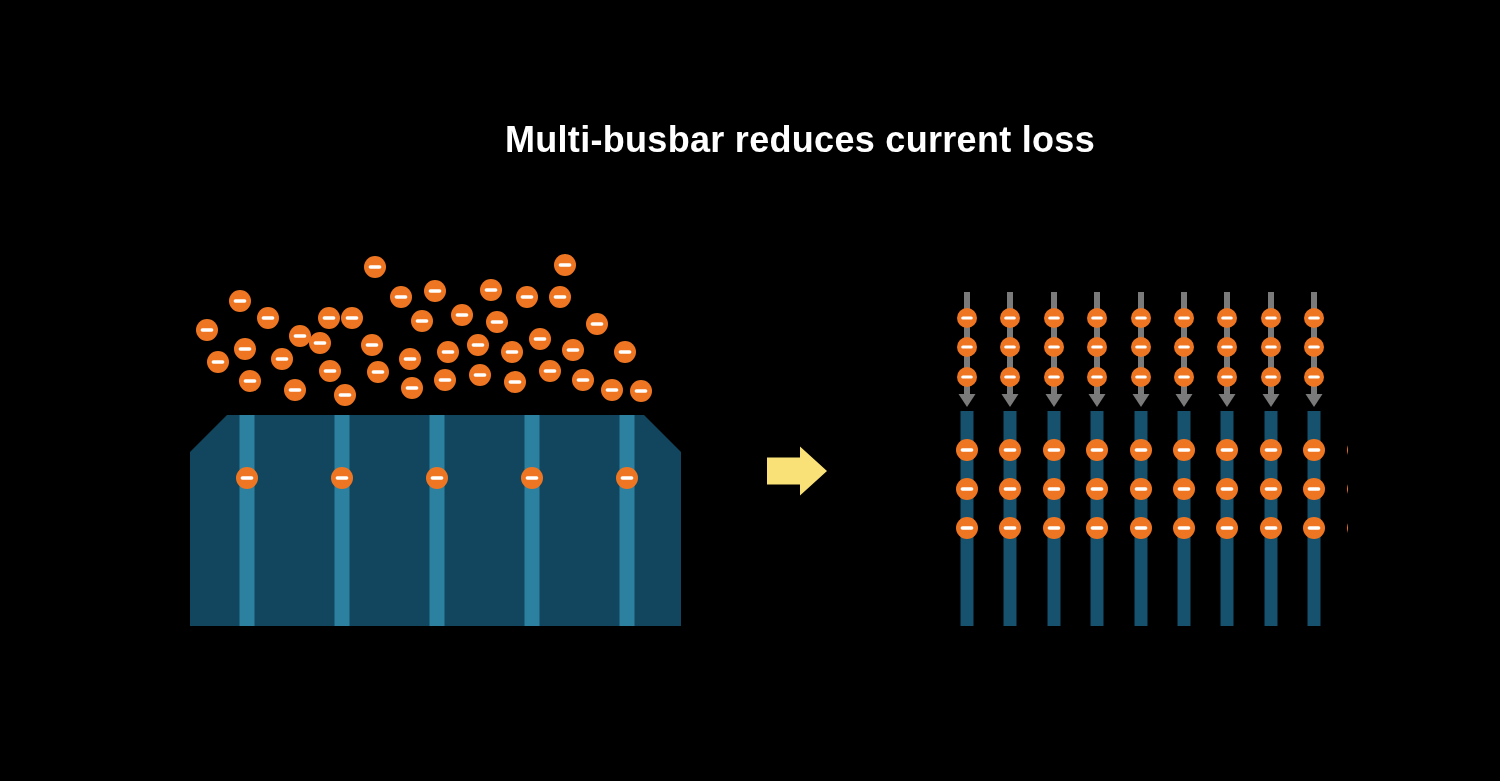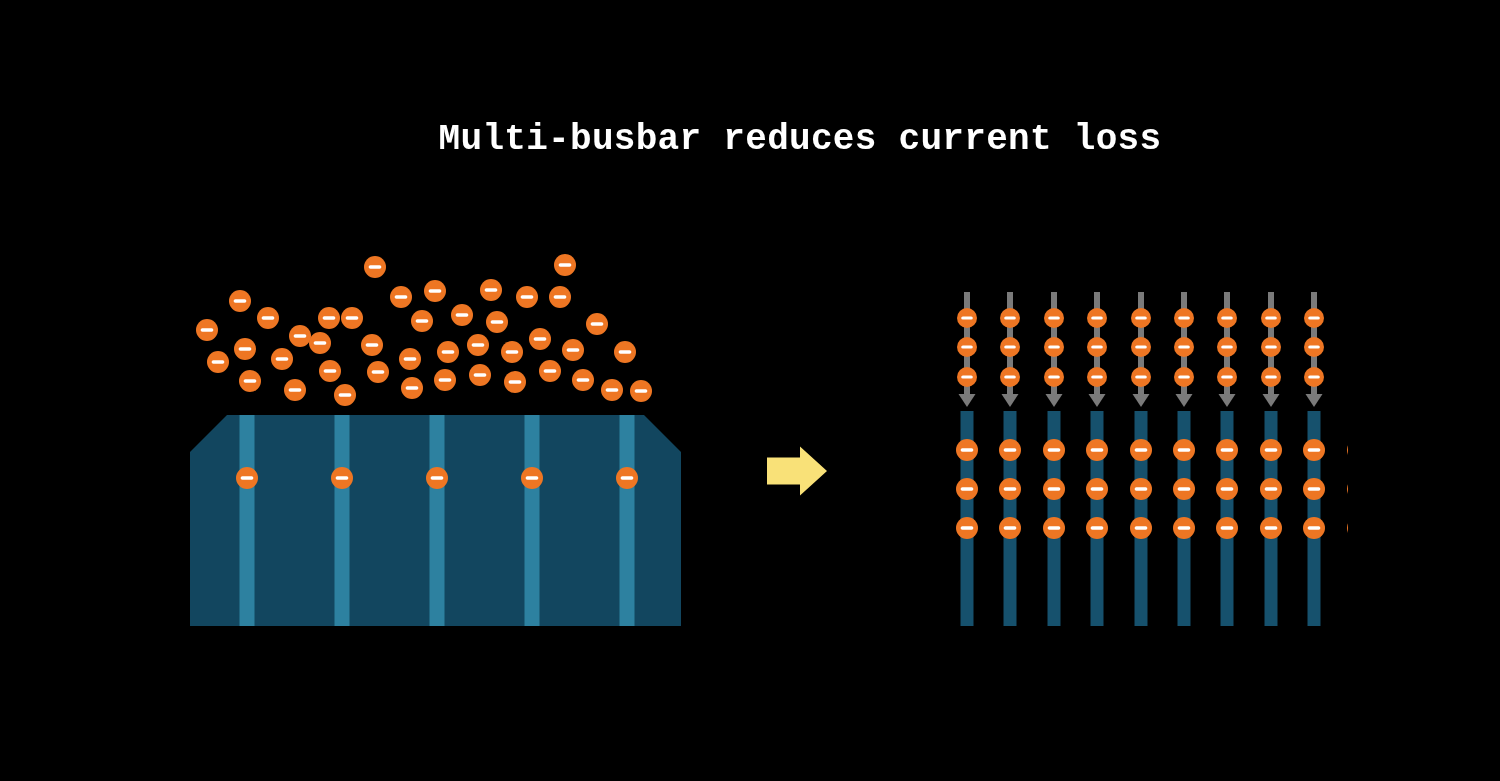--- a/index.html
+++ b/index.html
@@ -6,21 +6,21 @@
     margin: 0;
     padding: 0;
     background: #000000;
   }
   #stage {
     position: relative;
     width: 1348px;
     height: 781px;
     background: #000000;
     overflow: hidden;
-    font-family: Liberation Mono, monospace;
+    font-family: Liberation Sans, sans-serif;
   }
   #title {
     position: absolute;
     top: 119px;
     left: 800px;
     transform: translateX(-50%);
     white-space: nowrap;
     color: #ffffff;
     font-weight: bold;
     font-size: 36px;

